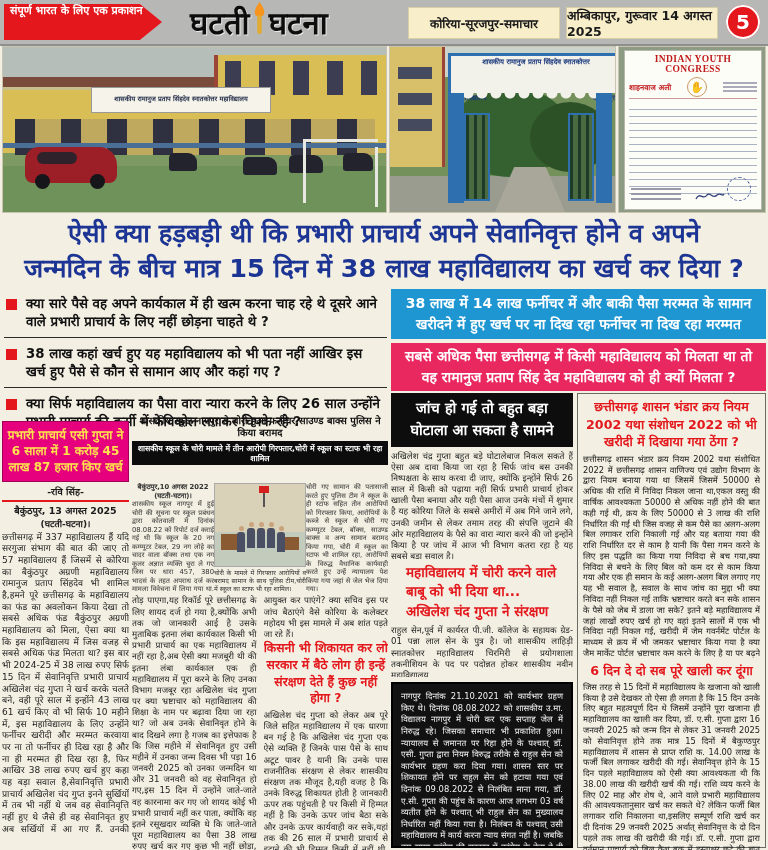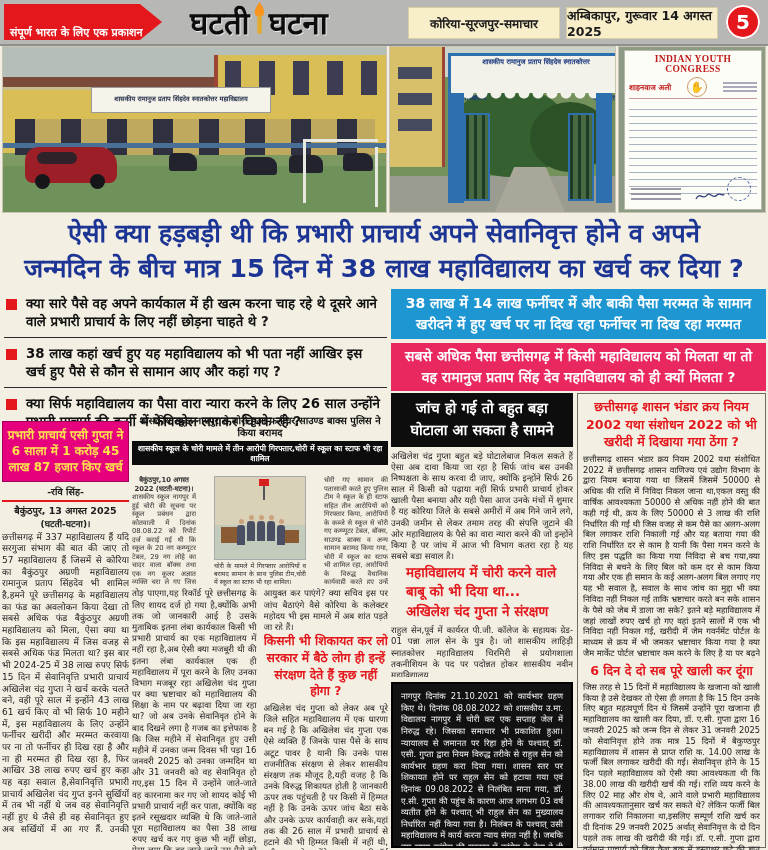--- a/index.html
+++ b/index.html
@@ -1,21 +1,21 @@
 <!DOCTYPE html>
 <html><head>
 <meta charset="utf-8">
 <style>
   html,body{margin:0;padding:0;background:#9d9d99;}
   .page{position:relative;width:768px;height:850px;background:#f3efe2;overflow:hidden;
         font-family:"DejaVu Sans","Liberation Sans",sans-serif;color:#1c1c1c;}
   
   .mast{position:absolute;left:0;top:0;width:768px;height:44px;background:#b7b7b5;border-bottom:2px solid #8f8f8d;}
   .ribbon{position:absolute;left:4px;top:4px;width:158px;height:36px;background:#e3171c;
-          clip-path:polygon(0 0,86% 0,100% 50%,86% 100%,0 100%);display:flex;align-items:flex-end;}
+          clip-path:polygon(0 0,86% 0,100% 50%,86% 100%,0 100%);display:flex;align-items:flex-start;}
   .ribbon span{color:#fff;font-weight:bold;font-size:11px;line-height:1.25;padding:0 14px 0 6px;text-align:center;}
   .logo{position:absolute;left:190px;top:1px;height:42px;display:flex;align-items:center;gap:2px;
         font-weight:900;font-size:31px;color:#0d0d0d;text-shadow:1px 1px 0 #e9e9e9;}
   .mbox{position:absolute;top:7px;height:30px;background:#f8eec9;border:1px solid #d8cfa4;
         display:flex;align-items:center;justify-content:center;font-weight:bold;color:#1a1a1a;}
   .mbox.region{left:408px;width:150px;font-size:12px;}
   .mbox.date{left:566px;width:150px;font-size:12.5px;}
   .pageno{position:absolute;right:8px;top:5px;width:34px;height:34px;border-radius:50%;background:#e3171c;
           box-shadow:inset 0 0 0 2px #fff;color:#fff;font-weight:900;font-size:20px;
           display:flex;align-items:center;justify-content:center;}
@@ -94,21 +94,21 @@
           line-height:1.35;text-align:center;padding:5px 3px;}
   .byline{text-align:center;font-weight:bold;font-size:9.5px;margin-top:3px;}
   .redline{height:2px;background:#e3171c;margin:2px 0 2px;}
   .dateline{text-align:center;font-weight:bold;font-size:9.5px;}
   .credit{text-align:center;font-weight:bold;font-size:9px;}
   .colA .small{height:300px;margin-top:2px;font-size:9px;}
   
   .regB{position:absolute;left:132px;top:415px;width:256px;height:433px;}
   .ss-head{font-weight:bold;font-size:9.8px;text-align:center;line-height:1.25;color:#111;}
   .ss-bar{background:#0c0c0c;color:#fff;font-weight:bold;font-size:7.8px;text-align:center;padding:2px 1px;margin-top:2px;}
-  .ss-row{display:flex;gap:18px;margin-top:11px;height:108px;}
+  .ss-row{display:flex;gap:0;margin-top:18px;height:108px;}
   .ss-col{flex:1;font-size:6.8px;line-height:1.25;text-align:justify;overflow:hidden;color:#333;}
   .ss-dl{font-weight:bold;font-size:6.8px;text-align:center;}
   .ss-photo-wrap{flex:0 0 92px;}
   .ss-photo{position:relative;width:92px;height:84px;background:#c3cbbd;overflow:hidden;border:1px solid #aaa;box-sizing:border-box;}
   .ss-bldg{position:absolute;left:0;top:0;width:100%;height:48px;background:#d9d2b8;}
   .ss-flag{position:absolute;left:44px;top:2px;width:10px;height:7px;background:#d62020;}
   .ss-flag:after{content:"";position:absolute;left:4px;top:7px;width:2px;height:14px;background:#555;}
   .fig{position:absolute;width:8px;height:20px;background:#4a4f63;border-radius:3px 3px 0 0;bottom:18px;}
   .fig:before{content:"";position:absolute;left:1.5px;top:-6px;width:5px;height:5px;border-radius:50%;background:#caa27c;}
   .furn{position:absolute;background:#8a5a33;bottom:16px;}

